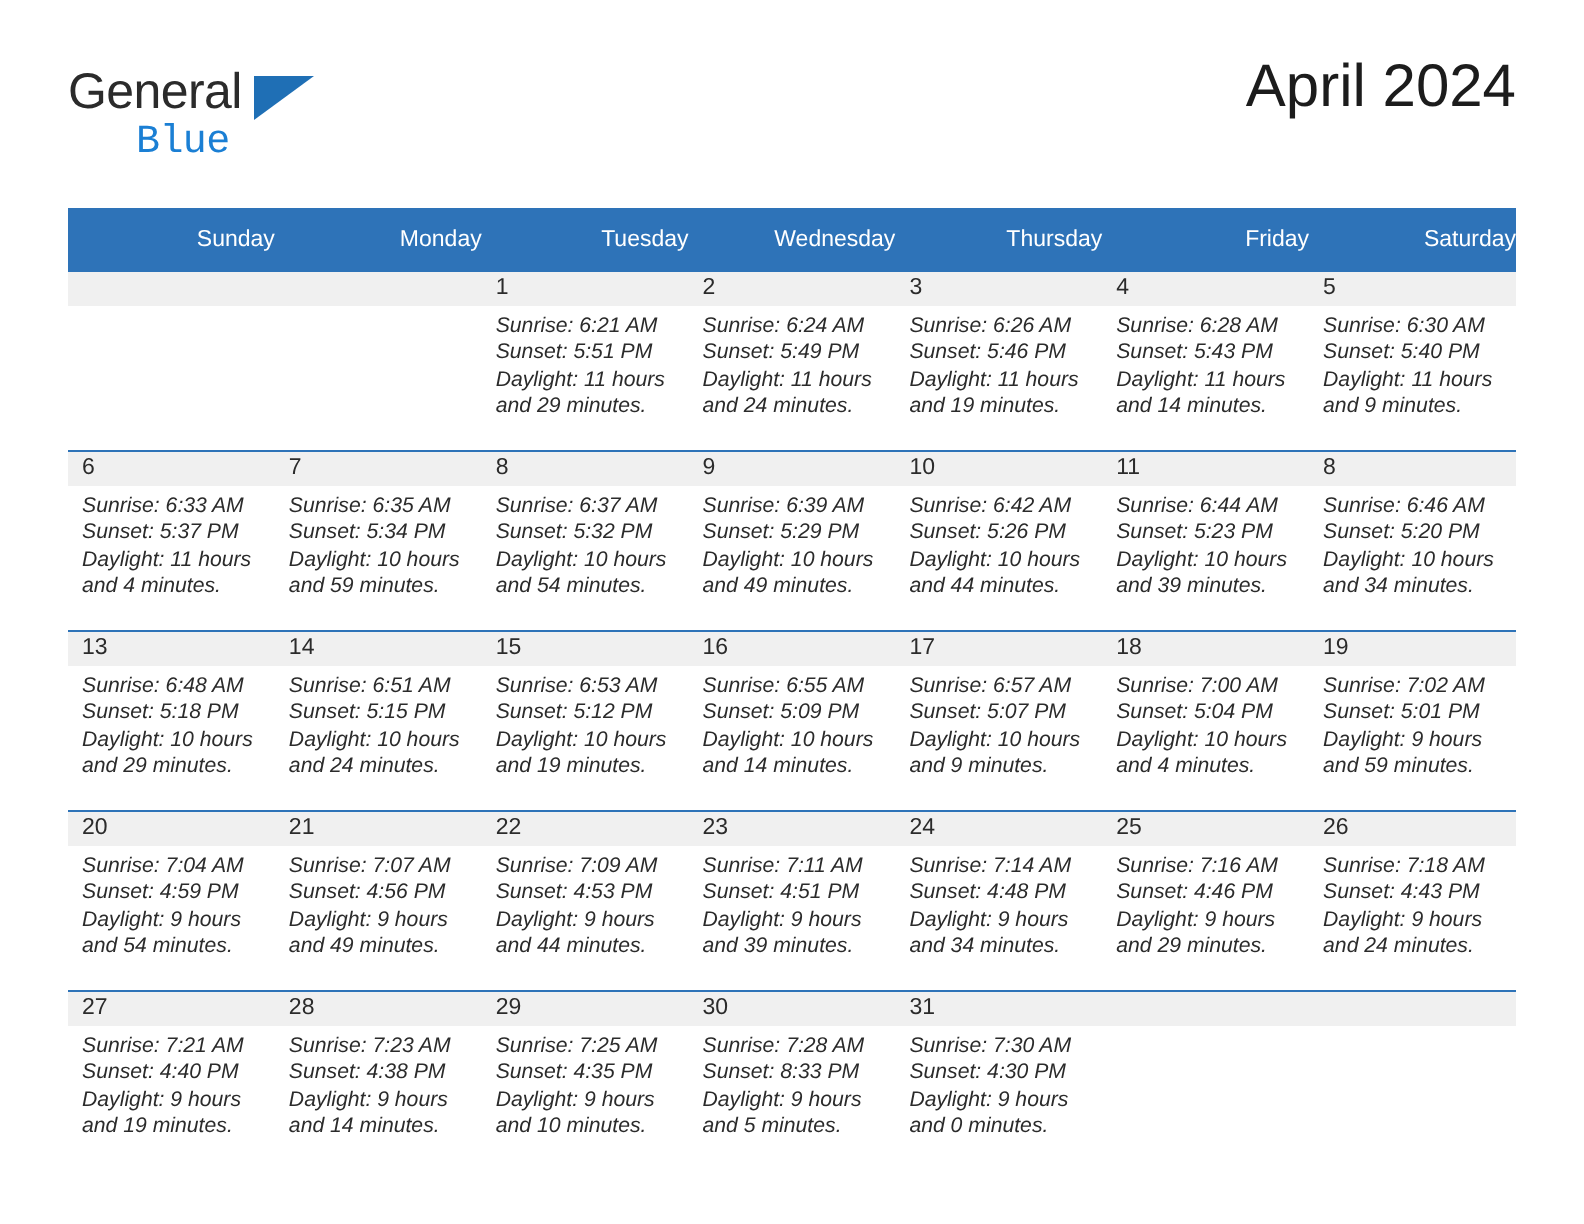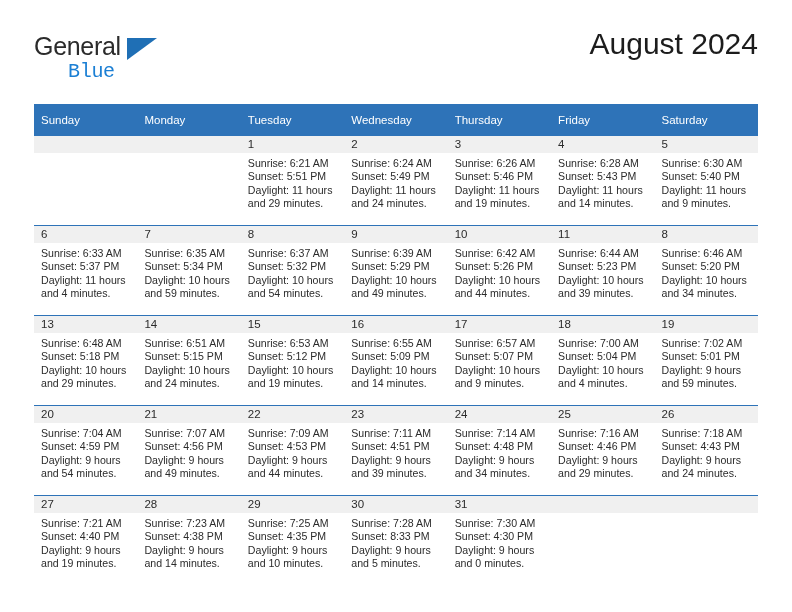--- a/index.html
+++ b/index.html
@@ -99,21 +99,21 @@
     top: 104px;
     width: 724px;
     border-collapse: collapse;
     table-layout: fixed;
   }
   .calendar th {
     background: #2e73b8;
     color: #ffffff;
     font-weight: normal;
     font-size: 11.5px;
-    text-align: left;
+    text-align: right;
     padding: 6px 0 6px 7px;
     height: 20px;
     vertical-align: middle;
     border: none;
   }
   .calendar td {
     width: 103.4px;
     height: 89px;
     padding: 0;
     vertical-align: top;
@@ -137,20 +137,21 @@
     padding: 0 0 0 7px;
     font-size: 11.5px;
     color: #2b2b2b;
     box-sizing: border-box;
   }
   .cell-body {
     padding: 4px 5px 0 7px;
     font-size: 10.6px;
     line-height: 13.4px;
     color: #2b2b2b;
+    font-style: italic;
   }
   .cell-body div {
     white-space: nowrap;
   }
   .empty .daynum-band {
     background: #f0f0f0;
   }
 </style>
 </head>
 <body>
@@ -159,21 +160,21 @@
 
   <div class="header">
 
     <div class="brand">
       <span class="brand-line1">General</span>
       <span class="brand-tri"></span>
       <span class="brand-line2">Blue</span>
     </div>
 
     <div class="title-block">
-      <div class="cal-title">August 2024</div>
+      <div class="cal-title">April 2024</div>
     </div>
 
   </div>
 
   <table class="calendar">
     <thead>
       <tr>
         <th>Sunday</th>
         <th>Monday</th>
         <th>Tuesday</th>

